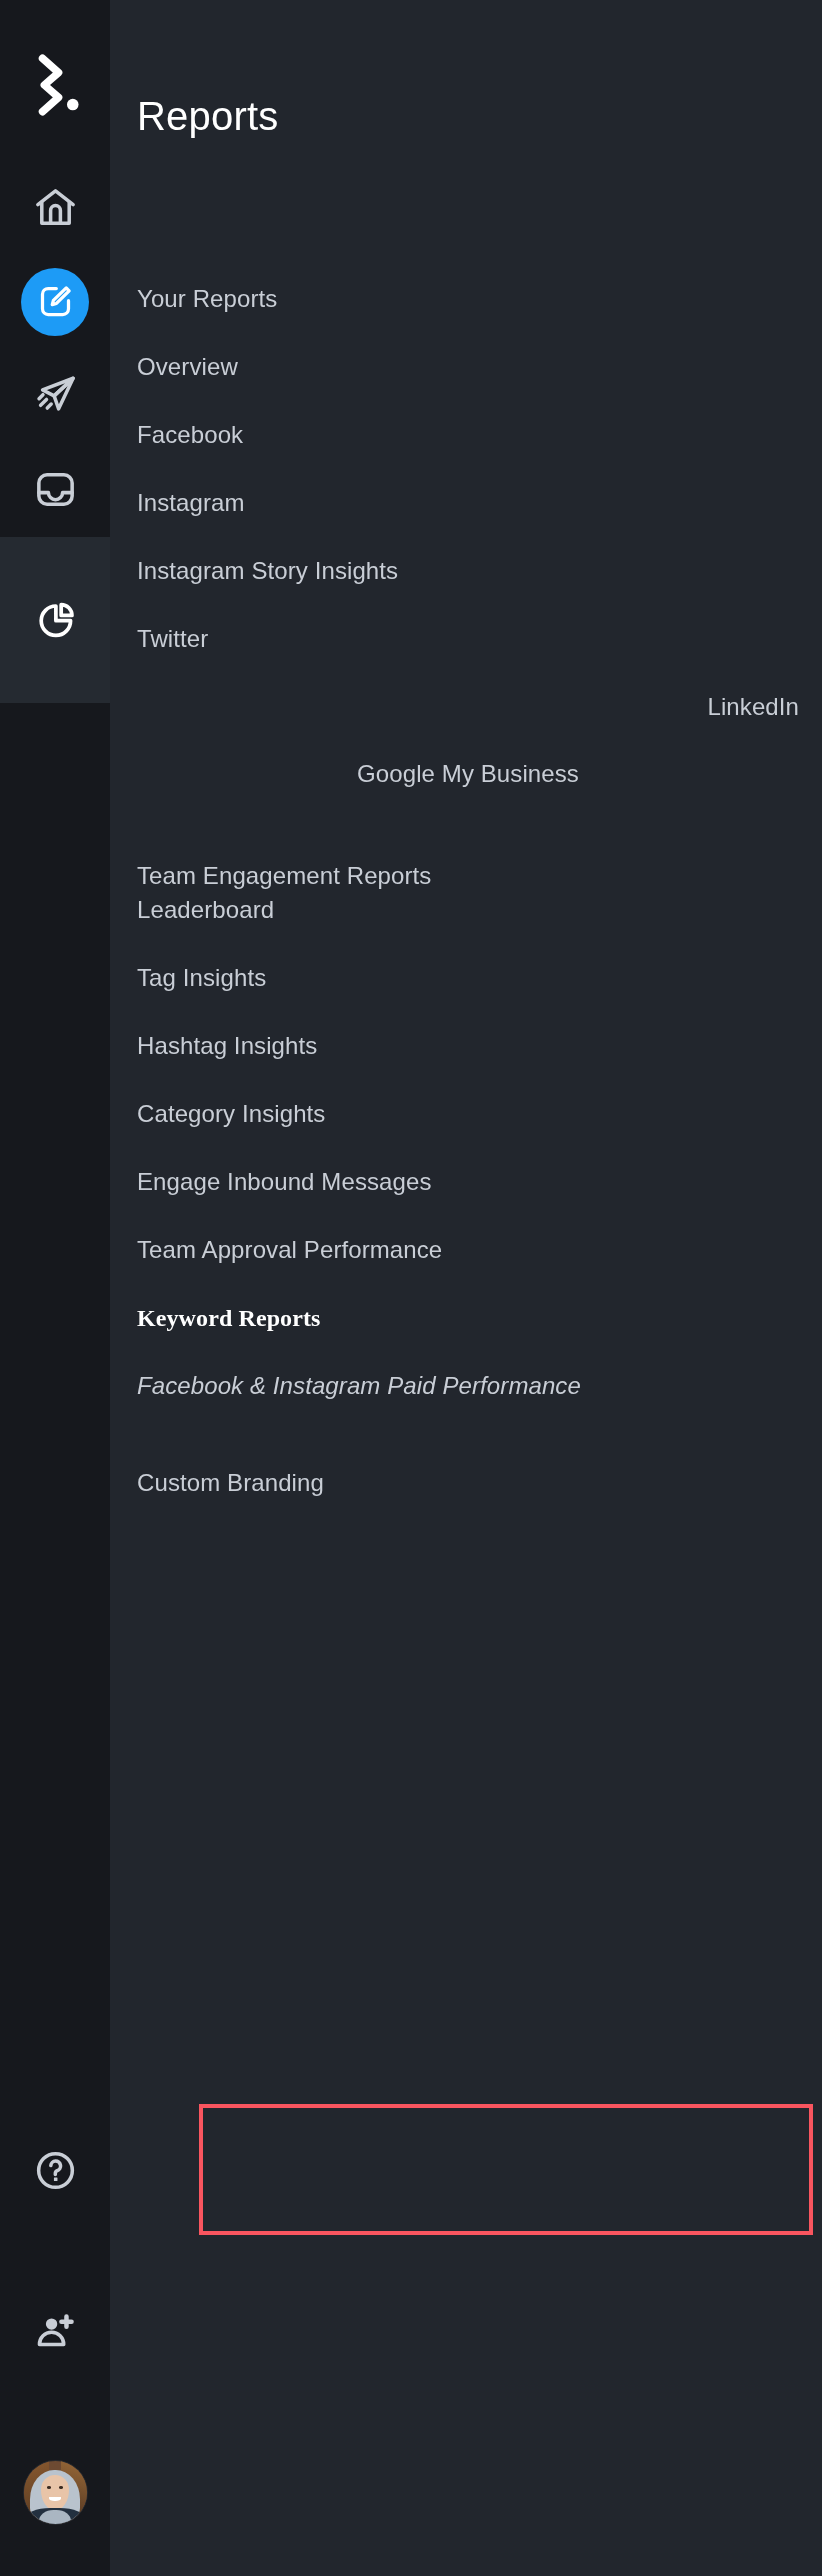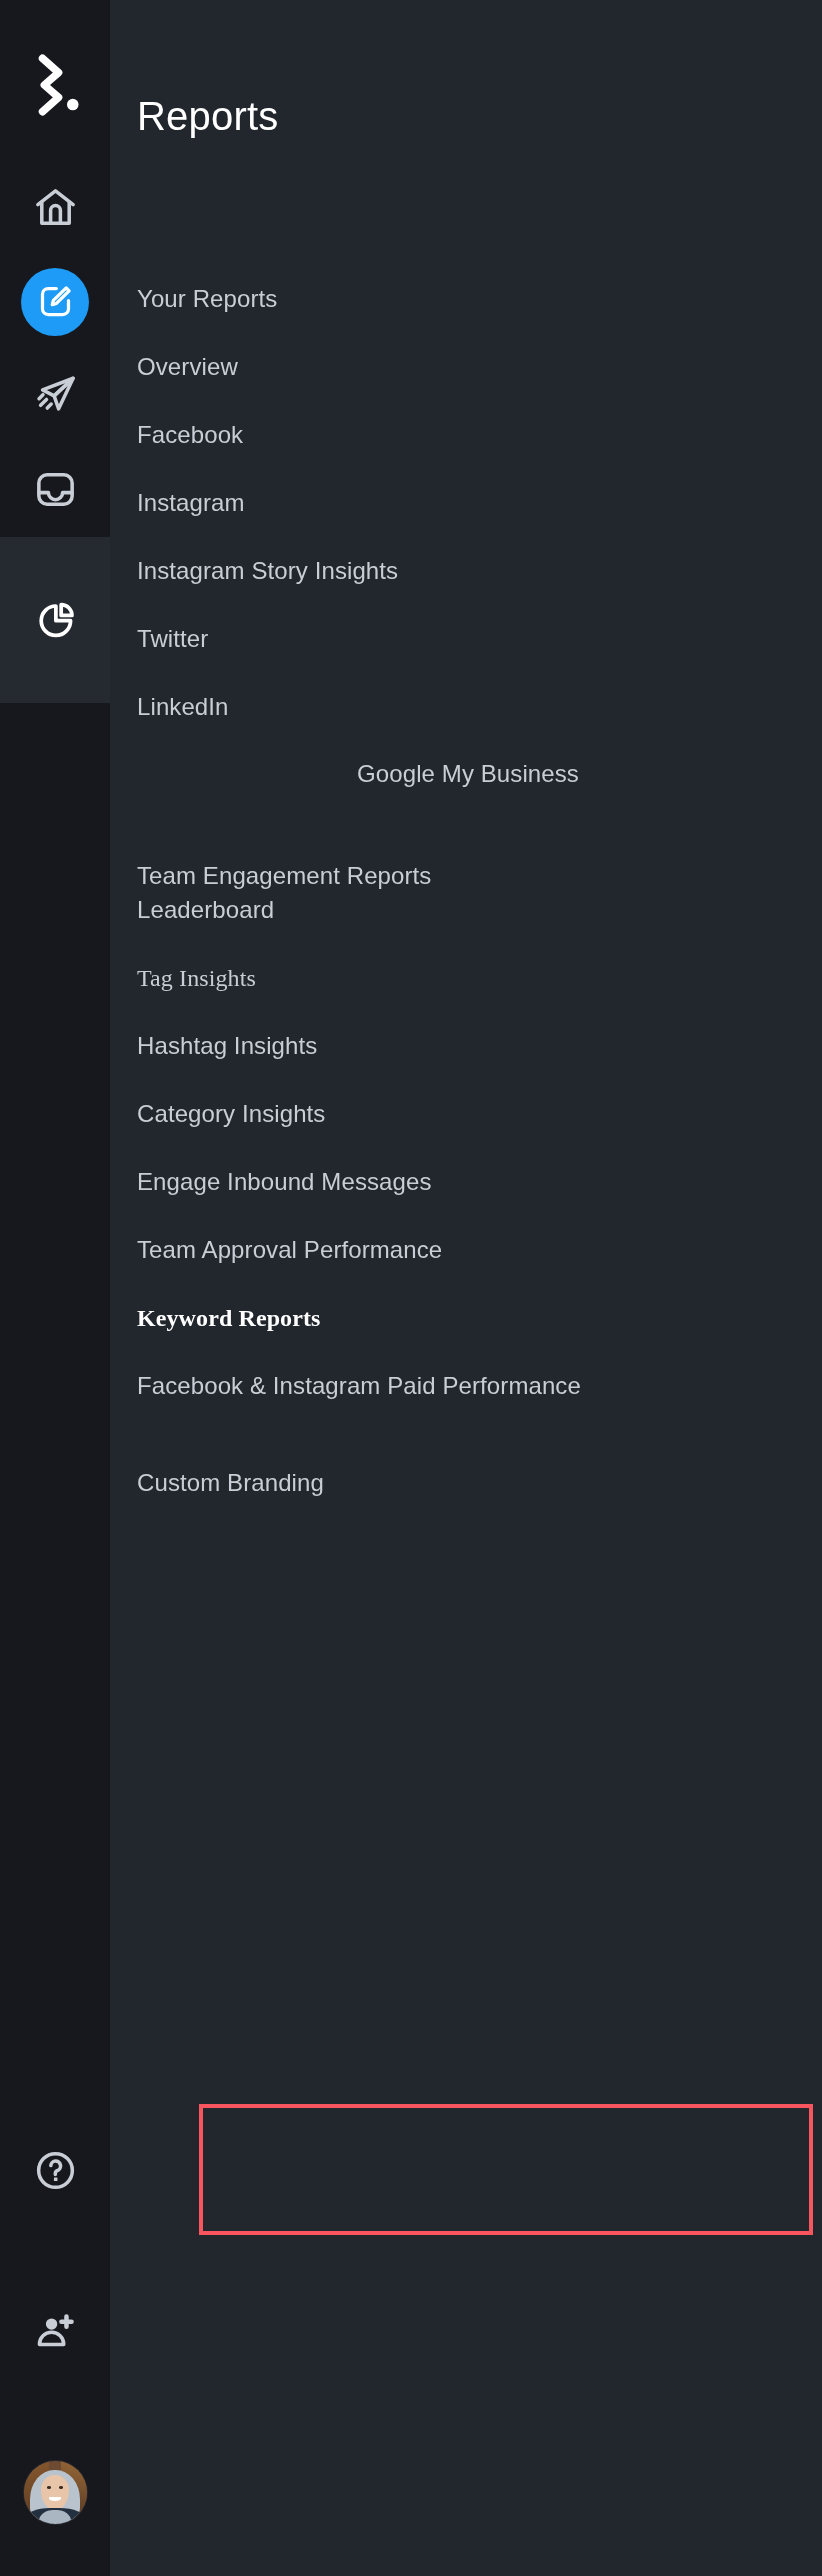--- a/index.html
+++ b/index.html
@@ -228,31 +228,31 @@
 
   <div class="panel">
     <div class="panel-title">Reports</div>
     <div class="menu" id="menu-list">
         <div class="menu-item" style="top: 283px;">Your Reports</div>
         <div class="menu-item" style="top: 351px;">Overview</div>
         <div class="menu-item" style="top: 419px;">Facebook</div>
         <div class="menu-item" style="top: 487px;">Instagram</div>
         <div class="menu-item" style="top: 555px;">Instagram Story Insights</div>
         <div class="menu-item" style="top: 623px;">Twitter</div>
-        <div class="menu-item" style="top: 691px;">LinkedIn</div>
+        <div class="menu-item" style="top: 691px; text-align: right;">LinkedIn</div>
         <div class="menu-item" style="top: 758px; text-align: center;">Google My Business</div>
         <div class="menu-item" style="top: 860px;">Team Engagement Reports</div>
         <div class="menu-item" style="top: 894px;">Leaderboard</div>
-        <div class="menu-item" style="top: 962px; font-family: Liberation Serif, serif;">Tag Insights</div>
+        <div class="menu-item" style="top: 962px;">Tag Insights</div>
         <div class="menu-item" style="top: 1030px;">Hashtag Insights</div>
         <div class="menu-item" style="top: 1098px;">Category Insights</div>
         <div class="menu-item" style="top: 1166px;">Engage Inbound Messages</div>
         <div class="menu-item" style="top: 1234px;">Team Approval Performance</div>
         <div class="menu-item highlight" style="top: 1302px; font-family: Liberation Serif, serif;">Keyword Reports</div>
-        <div class="menu-item" style="top: 1370px;">Facebook &amp; Instagram Paid Performance</div>
+        <div class="menu-item" style="top: 1370px; font-style: italic;">Facebook &amp; Instagram Paid Performance</div>
         <div class="menu-item" style="top: 1467px;">Custom Branding</div>
       </div>
   </div>
 
   <div class="hl-box"></div>
 
 </div>
 
 
 </body></html>

